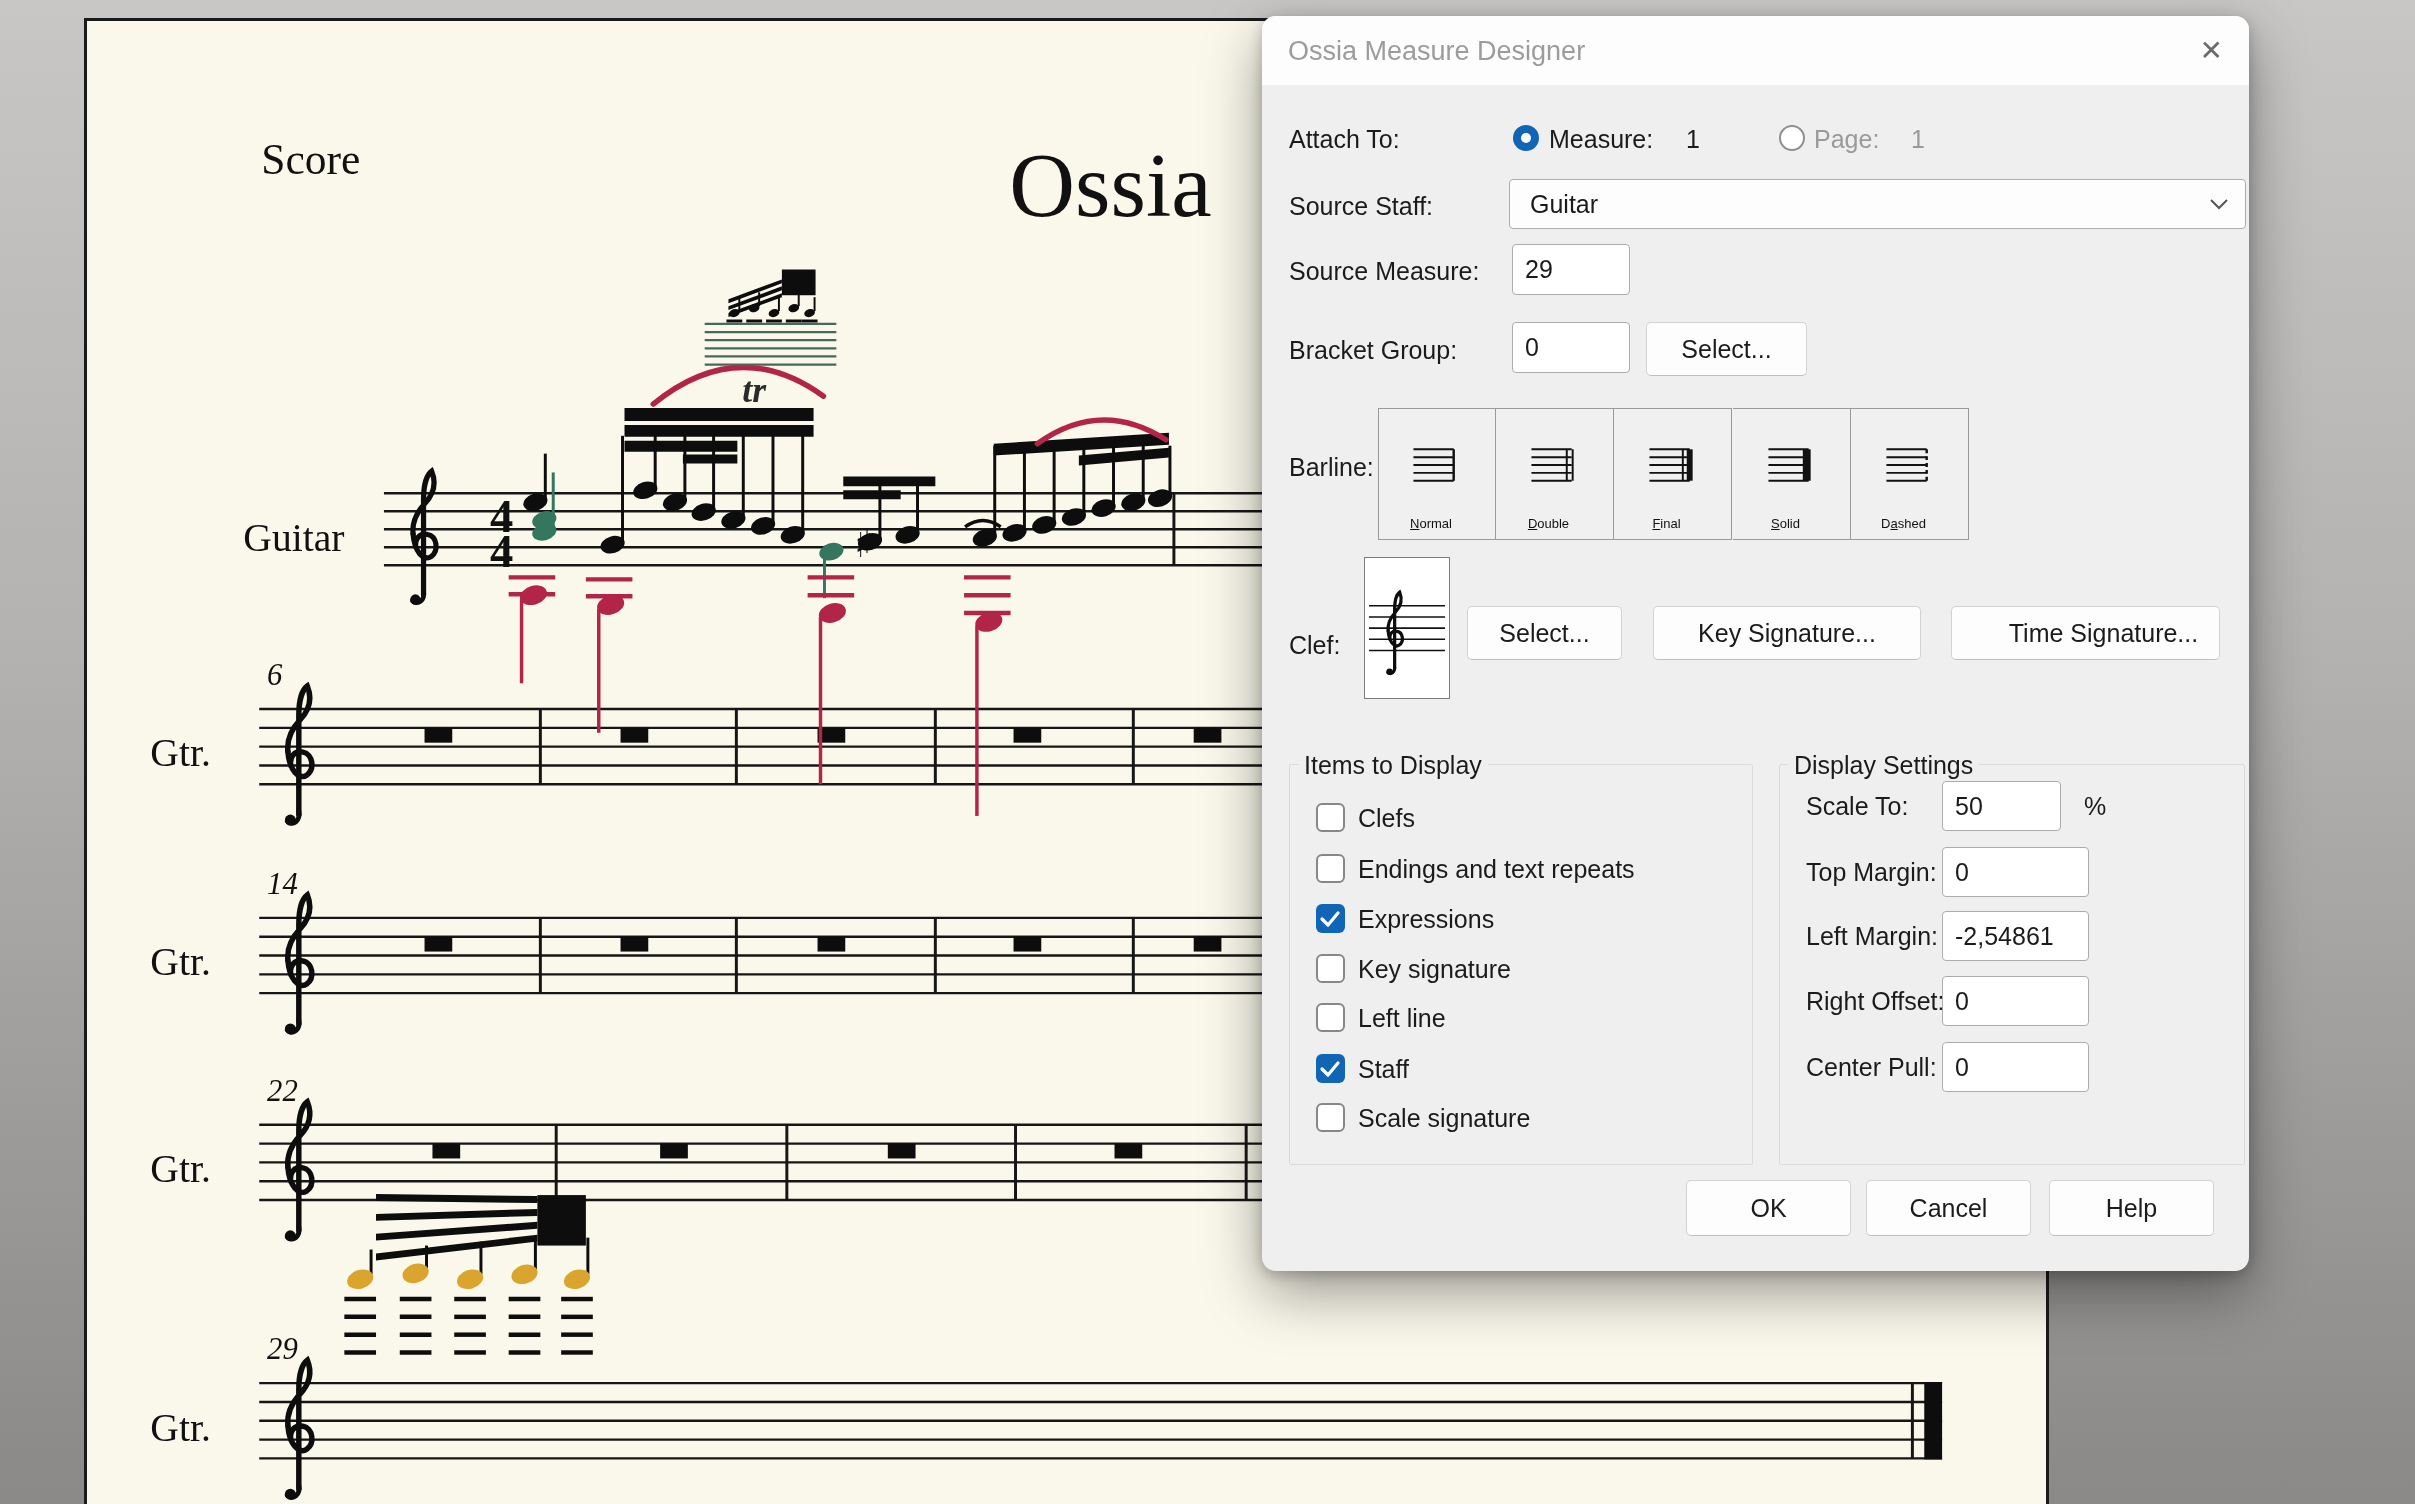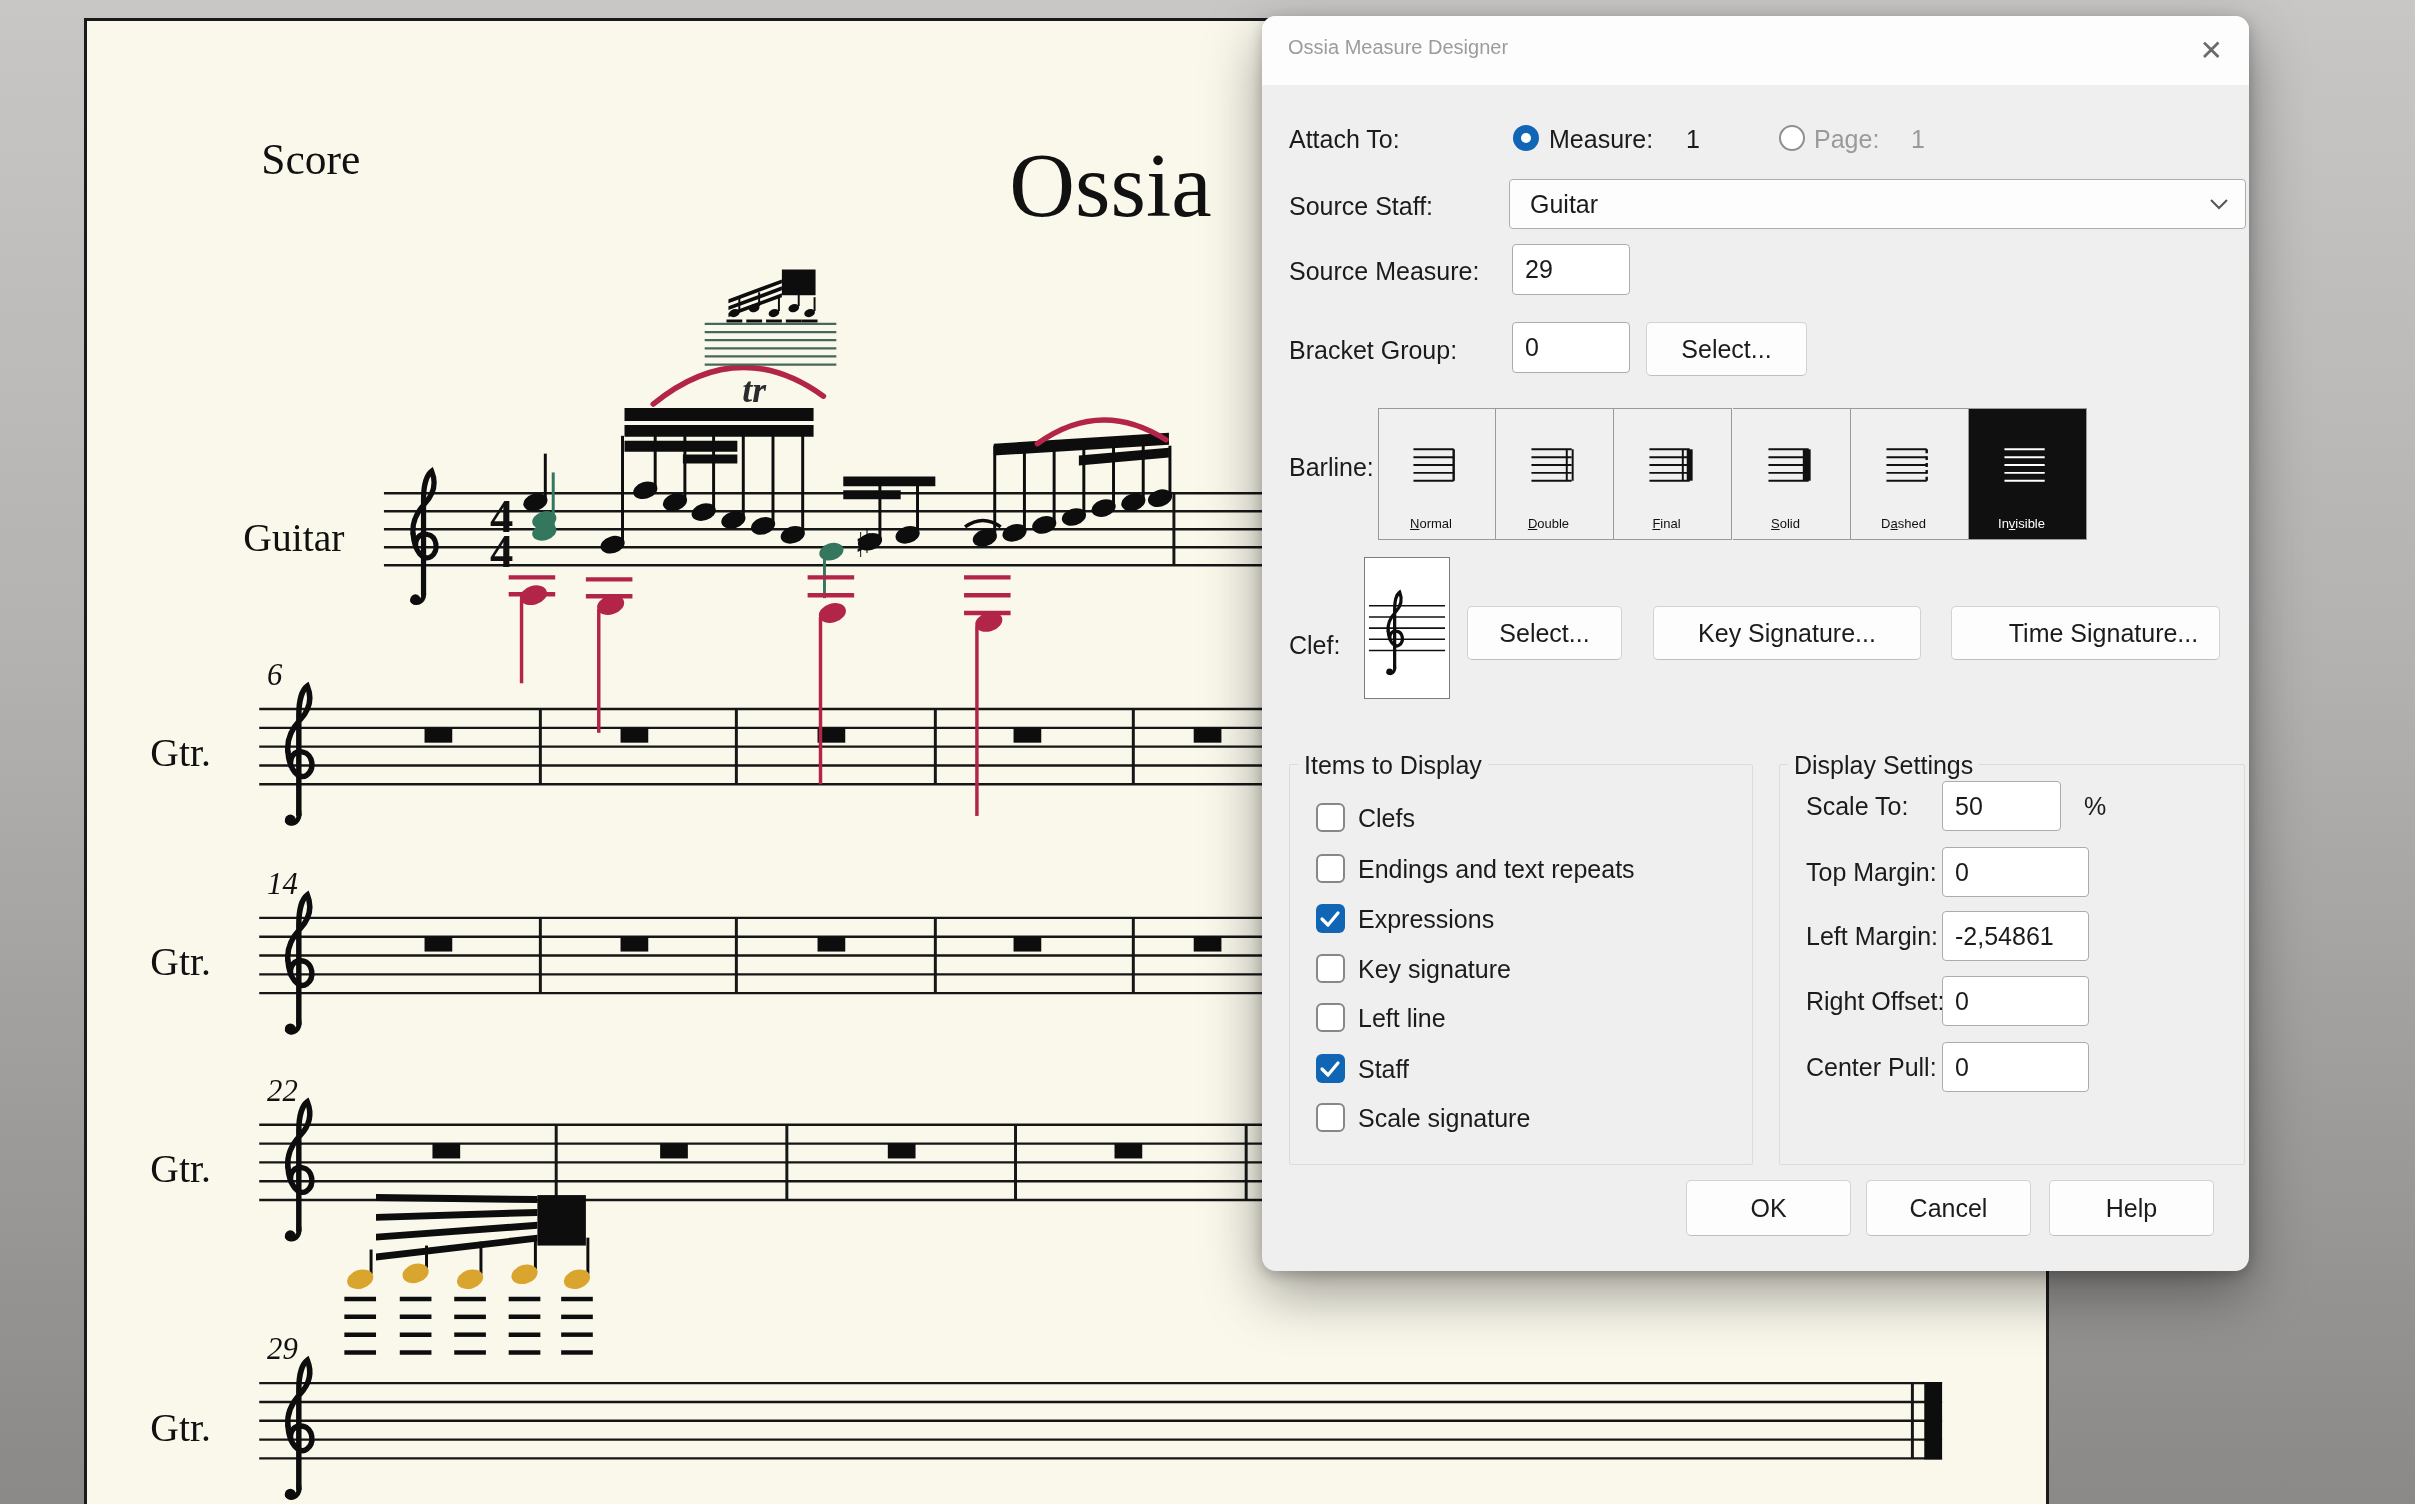--- a/index.html
+++ b/index.html
@@ -14,21 +14,21 @@
        background:linear-gradient(180deg,#C9C7C5 0%,#B3B1AF 45%,#8B8987 100%);overflow:hidden;}
   .page{position:absolute;left:84px;top:18px;width:1965px;height:1487px;
         background:var(--paper);border-top:3px solid #1A1A1A;border-left:3px solid #1A1A1A;border-right:3px solid #1A1A1A;}
   .page svg{position:absolute;left:-3px;top:-3px;}
 
   
   .dialog{position:absolute;left:1262px;top:16px;width:987px;height:1255px;background:var(--dialogbg);
           border-radius:14px;box-shadow:0 22px 59px rgba(0,0,0,.38), 0 4px 14px rgba(0,0,0,.22);overflow:hidden;
           color:var(--uitext);font-size:25px;}
   .titlebar{position:absolute;left:0;top:0;right:0;height:69px;background:var(--titlebar);}
-  .dlg-title{position:absolute;left:26px;top:20px;font-size:20px;color:var(--titletext);}
+  .dlg-title{position:absolute;left:26px;top:20px;font-size:27px;color:var(--titletext);}
   .close{position:absolute;right:26px;top:18px;font-size:28px;color:#6B6B6B;cursor:default;line-height:34px;}
   .lbl{position:absolute;white-space:nowrap;}
   .dim{color:var(--dim);}
   .radio{position:absolute;width:26px;height:26px;border-radius:50%;}
   .radio.on{background:var(--accent);}
   .radio.on::after{content:"";position:absolute;left:8px;top:8px;width:10px;height:10px;border-radius:50%;background:#fff;}
   .radio.off{background:#fff;border:2px solid #8F8F8F;}
   .txt{position:absolute;height:51px;background:#fff;border:1px solid #ACACAC;border-radius:4px;
        font-family:"Liberation Sans","DejaVu Sans",sans-serif;font-size:25px;color:var(--uitext);padding:0 12px;outline:none;}
   .combo{position:absolute;height:50px;background:#FDFDFD;border:1px solid #ADADAD;border-radius:4px;
@@ -403,30 +403,20 @@
           <svg width="53" height="46" viewBox="0 0 54 46">
             <line x1="3" y1="6" x2="44" y2="6" stroke="#111111" stroke-width="2"></line>
             <line x1="3" y1="14" x2="44" y2="14" stroke="#111111" stroke-width="2"></line>
             <line x1="3" y1="22" x2="44" y2="22" stroke="#111111" stroke-width="2"></line>
             <line x1="3" y1="30" x2="44" y2="30" stroke="#111111" stroke-width="2"></line>
             <line x1="3" y1="38" x2="44" y2="38" stroke="#111111" stroke-width="2"></line>
             <line x1="44" y1="6" x2="44" y2="38" stroke="#111111" stroke-width="2.5" stroke-dasharray="4 3"></line>
           </svg>
           <span class="bl-label">D<u>a</u>shed</span>
         </div>
-        <div class="bl-cell sel" style="left:591px;width:118px;">
-          <svg width="53" height="46" viewBox="0 0 54 46">
-            <line x1="3" y1="6" x2="44" y2="6" stroke="#FFFFFF" stroke-width="2"></line>
-            <line x1="3" y1="14" x2="44" y2="14" stroke="#FFFFFF" stroke-width="2"></line>
-            <line x1="3" y1="22" x2="44" y2="22" stroke="#FFFFFF" stroke-width="2"></line>
-            <line x1="3" y1="30" x2="44" y2="30" stroke="#FFFFFF" stroke-width="2"></line>
-            <line x1="3" y1="38" x2="44" y2="38" stroke="#FFFFFF" stroke-width="2"></line>
-          </svg>
-          <span class="bl-label">In<u>v</u>isible</span>
-        </div>
       </div>
 
     <span class="lbl" style="left:27px;top:615px;">Clef:</span>
     <div class="clefbox">
       <svg id="clef-preview-svg" width="84" height="140" viewBox="0 0 85 141">
           <line x1="4" y1="48" x2="81" y2="48" stroke="#111" stroke-width="1.6"></line>
           <line x1="4" y1="59.3" x2="81" y2="59.3" stroke="#111" stroke-width="1.6"></line>
           <line x1="4" y1="70.6" x2="81" y2="70.6" stroke="#111" stroke-width="1.6"></line>
           <line x1="4" y1="81.9" x2="81" y2="81.9" stroke="#111" stroke-width="1.6"></line>
           <line x1="4" y1="93.2" x2="81" y2="93.2" stroke="#111" stroke-width="1.6"></line>

